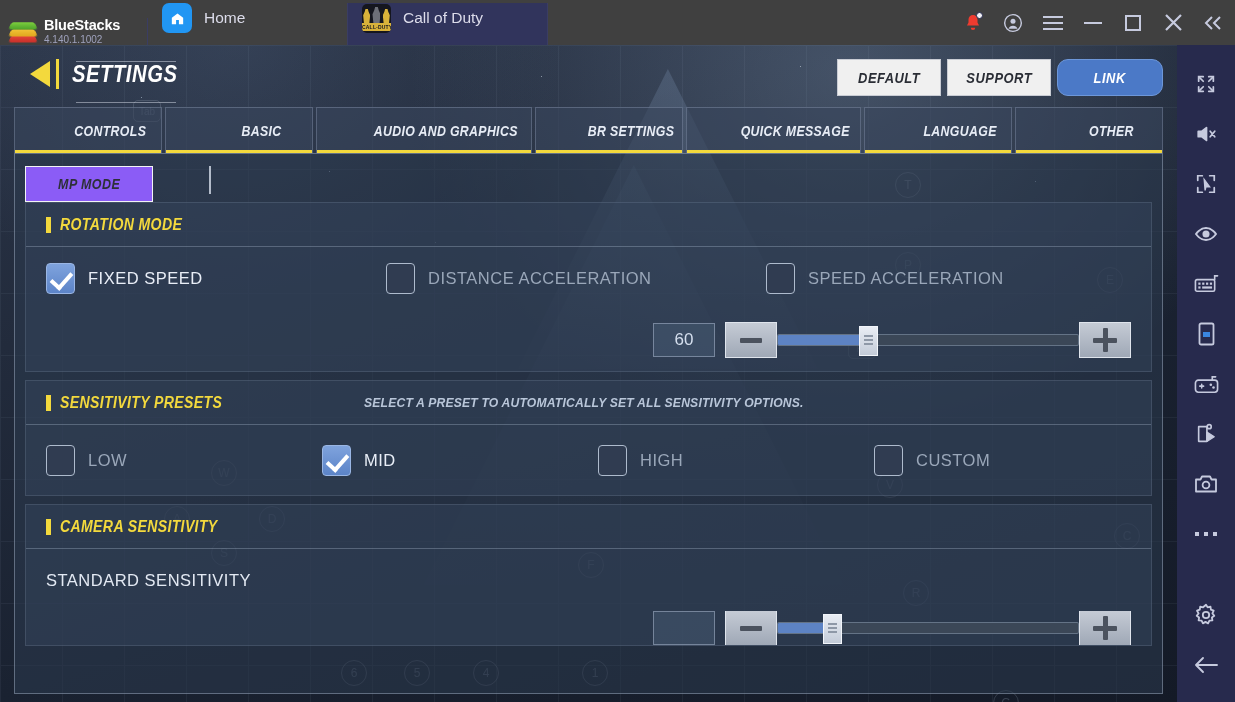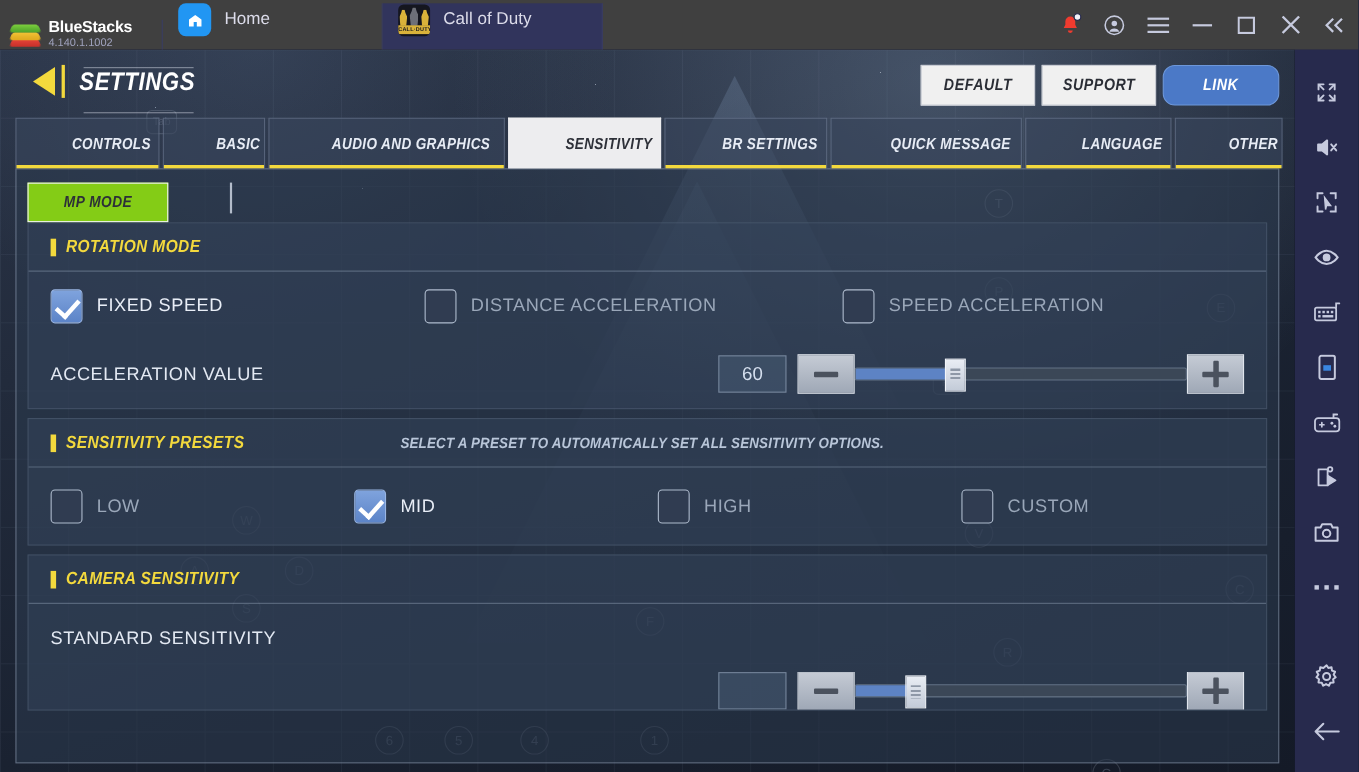--- a/index.html
+++ b/index.html
@@ -149,21 +149,21 @@
   
   .card { position: absolute; left: 14px; right: 14px; top: 108px; bottom: 8px;
     background: rgba(44,58,78,.55); border: 1px solid rgba(180,195,218,.42);
     display: flex; flex-direction: column; overflow: hidden; }
 
   .subtabs { display: flex; align-items: flex-end; height: 48px; flex: 0 0 48px; padding: 8px 0 0 10px; gap: 0; }
   .subtab { min-width: 128px; height: 36px; display: flex; align-items: center; justify-content: center;
     cursor: pointer; position: relative; }
   .subtab .st-lab { color: #e8edf6; font-size: 14.5px; font-weight: bold; font-style: italic;
     letter-spacing: .5px; transform: scaleX(.86); }
-  .subtab.active { background: #84cc16; border: 1px solid #f2f3f5; }
+  .subtab.active { background: #8b5cf6; border: 1px solid #f2f3f5; }
   .subtab.active .st-lab { color: #2d3038; }
   .subtab-end-div { width: 2px; height: 28px; background: rgba(225,232,244,.75); align-self: center; margin: 0 0 4px 56px; }
 
   .scroll { flex: 1; padding: 0 10px 0 10px; overflow: hidden; position: relative; }
 
   .section { background: rgba(52,68,90,.52); margin-bottom: 8px; border: 1px solid rgba(160,178,202,.18); }
   .sec-head { height: 44px; display: flex; align-items: center; padding-left: 20px;
     border-bottom: 1px solid rgba(190,205,226,.30); }
   .sec-bar { width: 5px; height: 16px; background: #f3d93d; margin-right: 9px; flex: 0 0 5px; }
   .sec-title { color: #f3d93d; font-size: 16px; font-weight: bold; font-style: italic; letter-spacing: .4px;
@@ -369,23 +369,20 @@
         <div class="tabs">
           <div class="tab">
             <span class="tab-label">CONTROLS</span>
             </div>
           <div class="tab">
             <span class="tab-label">BASIC</span>
             </div>
           <div class="tab">
             <span class="tab-label">AUDIO AND GRAPHICS</span>
             </div>
-          <div class="tab active">
-            <span class="tab-label">SENSITIVITY</span>
-            </div>
           <div class="tab">
             <span class="tab-label">BR SETTINGS</span>
             </div>
           <div class="tab">
             <span class="tab-label">QUICK MESSAGE</span>
             </div>
           <div class="tab">
             <span class="tab-label">LANGUAGE</span>
             </div>
           <div class="tab">
@@ -419,21 +416,20 @@
                   <span class="cbx"></span>
                   <span class="cbx-label dim">DISTANCE ACCELERATION</span>
                 </div>
                 <div class="cbx-item">
                   <span class="cbx"></span>
                   <span class="cbx-label dim">SPEED ACCELERATION</span>
                 </div>
               </div>
 
               <div class="row">
-                <span class="row-label">ACCELERATION VALUE</span>
                 <div class="slider-group">
                   <div class="valbox">60</div>
                   <div class="slider-body">
                     <div class="sld-btn">
                         <span class="minus"></span>
                       </div>
                     <div class="track-wrap">
                       <div class="track">
                         <div class="fill" style="width:30%"></div>
                         <div class="knob" style="left:30%">

